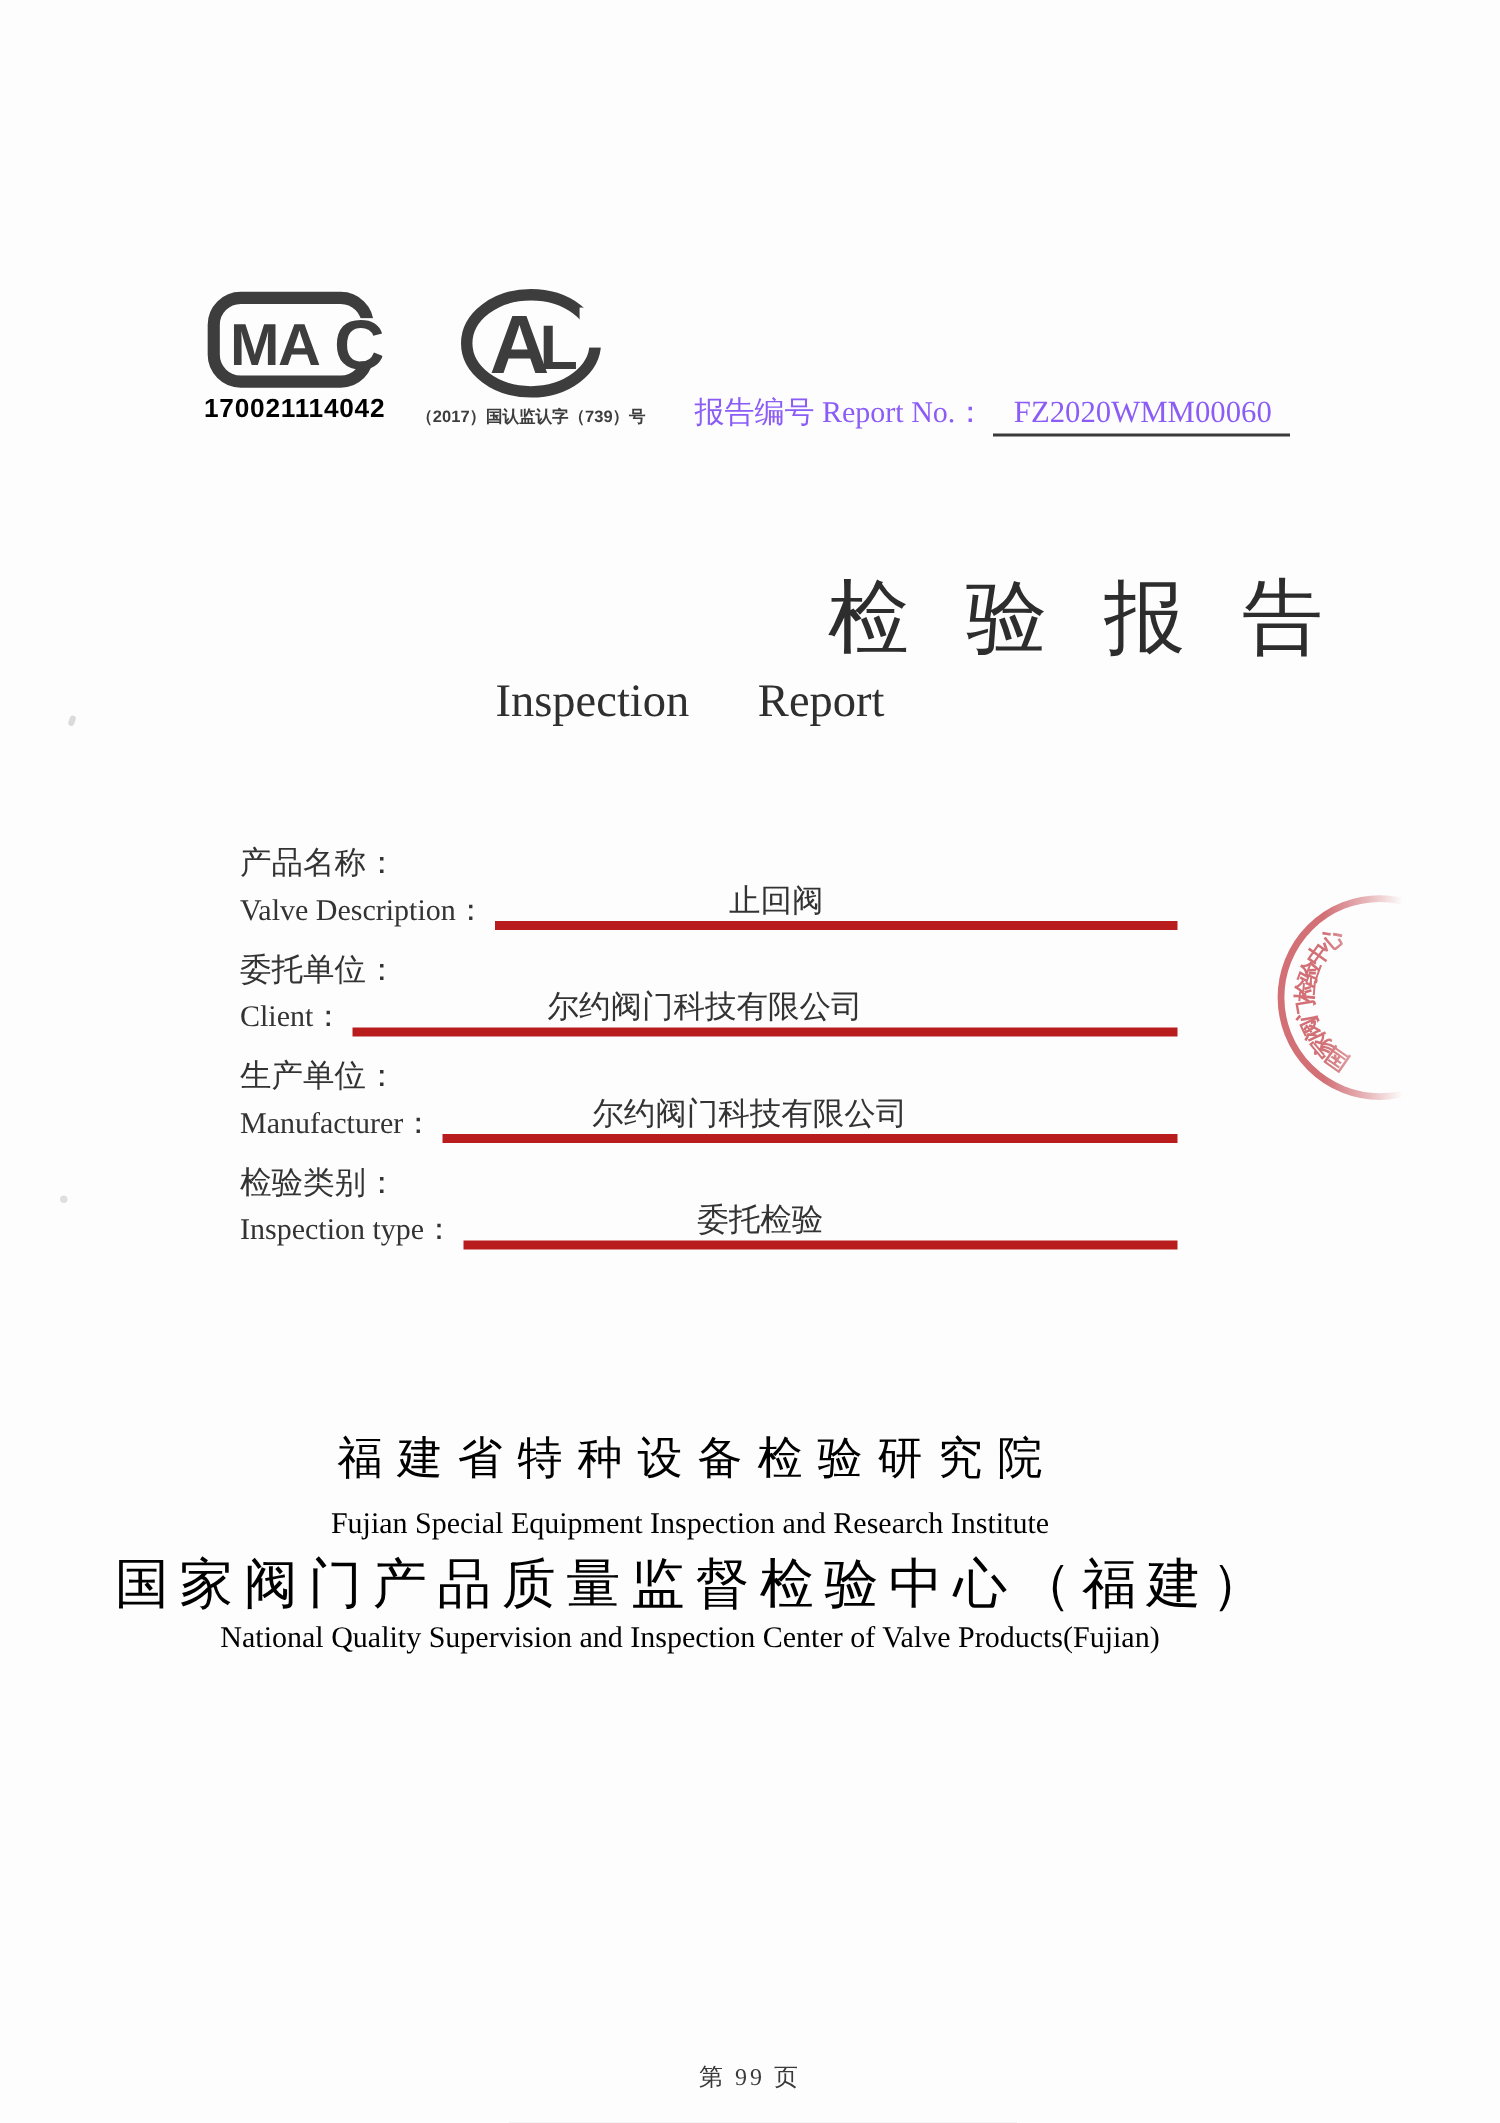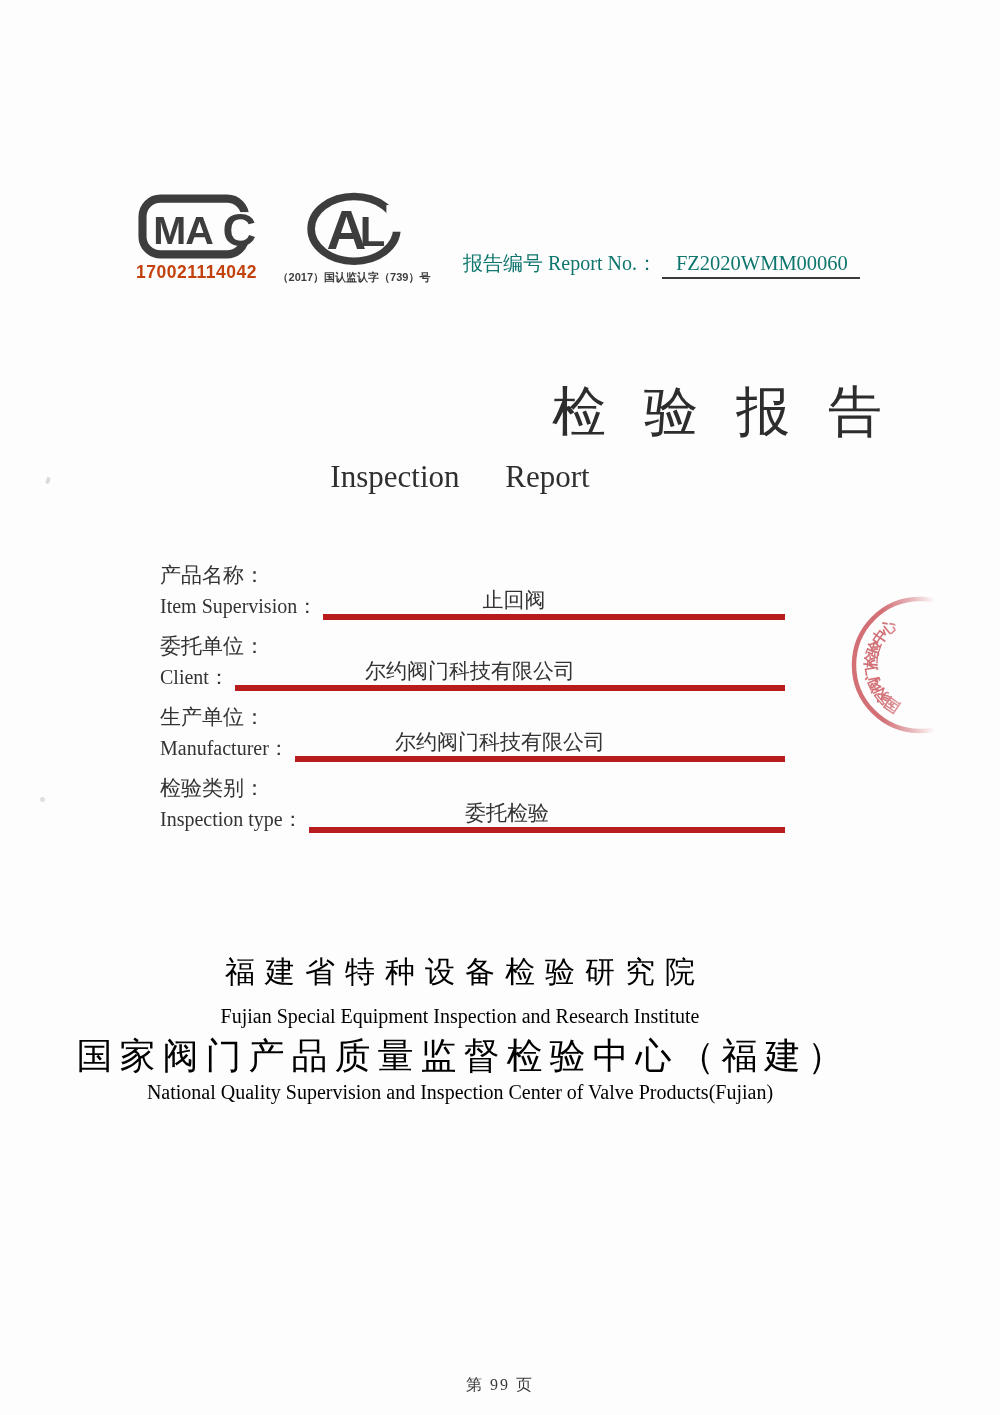--- a/index.html
+++ b/index.html
@@ -14,53 +14,53 @@
     overflow: hidden;
     color: #343434;
   }
 
   
   .cma { position: absolute; left: 136px; top: 194px; width: 120px; text-align: center; }
   .cma svg { display: block; margin: 0 auto; }
   .cma-num {
     margin-top: 3px;
     font-family: "Liberation Sans", "DejaVu Sans", sans-serif;
-    font-weight: 700; font-size: 17.5px; letter-spacing: .5px; color: #c2410c;
+    font-weight: 700; font-size: 17.5px; letter-spacing: .5px; color: #000000;
     white-space: nowrap;
   }
   .cal { position: absolute; left: 272px; top: 186px; width: 164px; text-align: center; }
   .cal svg { display: block; margin: 0 auto; }
   .cal-cap {
     margin-top: 4px;
     font-family: "Liberation Sans", "DejaVu Sans", sans-serif;
     font-weight: 700; font-size: 11px; color: #3d3d3d; white-space: nowrap;
   }
 
   
   .report-no {
-    position: absolute; left: 463px; top: 250px;
-    font-size: 20px; color: #0f766e; white-space: nowrap;
+    position: absolute; left: 463px; top: 261px;
+    font-size: 20px; color: #8b5cf6; white-space: nowrap;
   }
   .rn-value {
     display: inline-block;
     font-size: 20.5px;
     padding: 0 12px 2px 14px;
     border-bottom: 2px solid #3a3a3a;
   }
 
   
   .title-cn {
     position: absolute; top: 376px; left: 0; right: 80px;
     text-align: right;
     font-size: 54px; color: #2d2d2d;
     letter-spacing: 38px; padding-left: 38px;
     white-space: nowrap;
   }
   .title-en {
-    position: absolute; top: 459px; left: 0; right: 80px;
+    position: absolute; top: 449px; left: 0; right: 80px;
     text-align: center;
     font-size: 31px; color: #2f2f2f;
     word-spacing: 38px; white-space: nowrap;
   }
 
   
   .fields { position: absolute; left: 160px; top: 560px; width: 625px; }
   .field { margin-bottom: 11px; }
   .f-cn { font-size: 21px; line-height: 30px; color: #333; }
   .f-row { display: flex; align-items: flex-end; height: 30px; }
@@ -136,21 +136,21 @@
   </div>
 
   <div class="title-cn">检验报告</div>
   <div class="title-en">Inspection Report</div>
 
   <div class="fields">
 
     <div class="field">
       <div class="f-cn">产品名称：</div>
       <div class="f-row">
-        <span class="f-en">Item Supervision：</span>
+        <span class="f-en">Valve Description：</span>
         <span class="f-line">
           <span class="f-value">止回阀</span>
         </span>
       </div>
     </div>
 
     <div class="field">
       <div class="f-cn">委托单位：</div>
       <div class="f-row">
         <span class="f-en">Client：</span>

